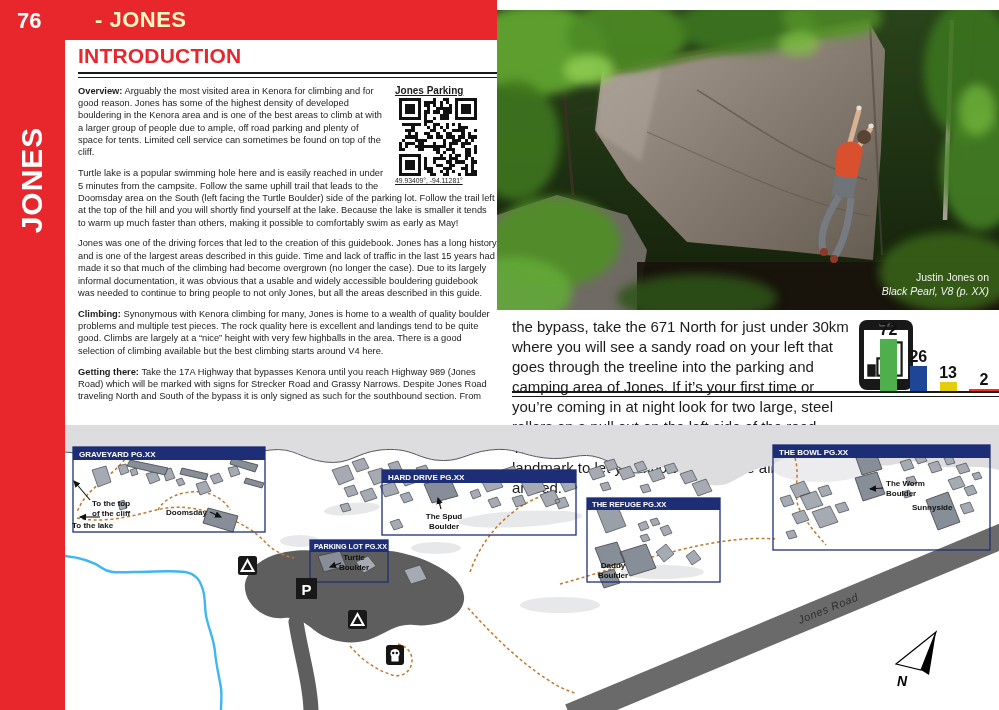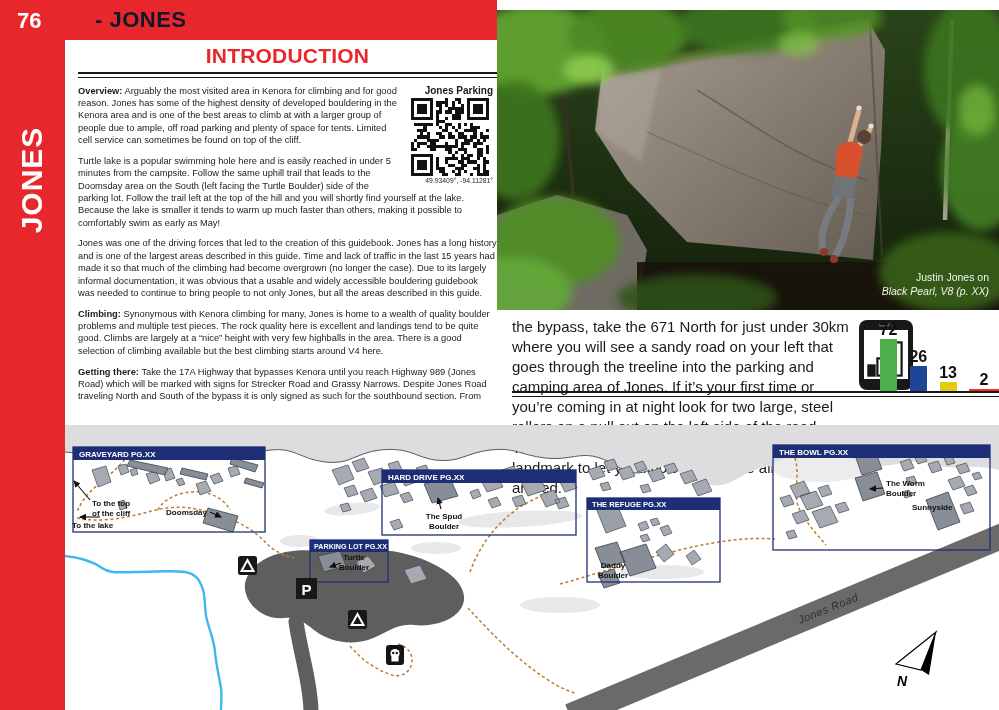--- a/index.html
+++ b/index.html
@@ -5,26 +5,26 @@
   html,body{margin:0;padding:0;background:#e9e9e9;}
   .page{position:relative;width:999px;height:710px;background:#ffffff;overflow:hidden;
         font-family:"Liberation Sans",sans-serif;color:#1b1b1b;}
   
   .sidebar{position:absolute;left:0;top:0;width:65px;height:710px;background:#e8272c;}
   .pagenum{position:absolute;left:17px;top:8px;font-size:22px;font-weight:bold;color:#fff;}
   .vtitle{position:absolute;left:0;top:95px;width:65px;height:170px;display:flex;align-items:center;justify-content:center;}
   .vtitle span{display:block;transform:rotate(-90deg);font-size:30px;font-weight:bold;color:#fff;letter-spacing:1px;white-space:nowrap;}
   
   .topband{position:absolute;left:65px;top:0;width:432px;height:40px;background:#e8272c;
-           color:#0f172a;font-weight:bold;font-size:22px;line-height:40px;padding-left:30px;box-sizing:border-box;letter-spacing:.5px;}
+           color:#fef9c3;font-weight:bold;font-size:22px;line-height:40px;padding-left:30px;box-sizing:border-box;letter-spacing:.5px;}
   
   .intro-col{position:absolute;left:78px;top:44px;width:419px;}
-  .intro-col h2{color:#e8272c;font-size:21px;font-weight:bold;margin:0 0 4px 0;letter-spacing:.2px;text-align:center;}
+  .intro-col h2{color:#e8272c;font-size:21px;font-weight:bold;margin:0 0 4px 0;letter-spacing:.2px;}
   .rule{border-top:2.5px solid #181818;border-bottom:1.2px solid #181818;height:2.5px;margin-bottom:7px;}
-  .qr{float:right;width:86px;text-align:right;margin:0 4px 4px 10px;}
+  .qr{float:right;width:86px;text-align:left;margin:0 16px 4px 10px;text-decoration:underline;}
   .qr-title{font-weight:bold;font-size:10px;}
   .qr-coords{font-size:6.8px;color:#222;margin-top:1px;}
   .qr svg{display:block;margin:2px auto 0;shape-rendering:crispEdges;}
   .intro-col p{font-size:9.3px;line-height:1.33;margin:0 0 8.5px 0;}
   
   .photo{position:absolute;left:497px;top:10px;width:502px;height:300px;}
   
   .cont-col{position:absolute;left:512px;top:317px;width:345px;}
   .cont-col p{font-size:15px;line-height:1.34;margin:0;}
   .bottom-rule{position:absolute;left:512px;top:391px;width:487px;height:2.5px;

